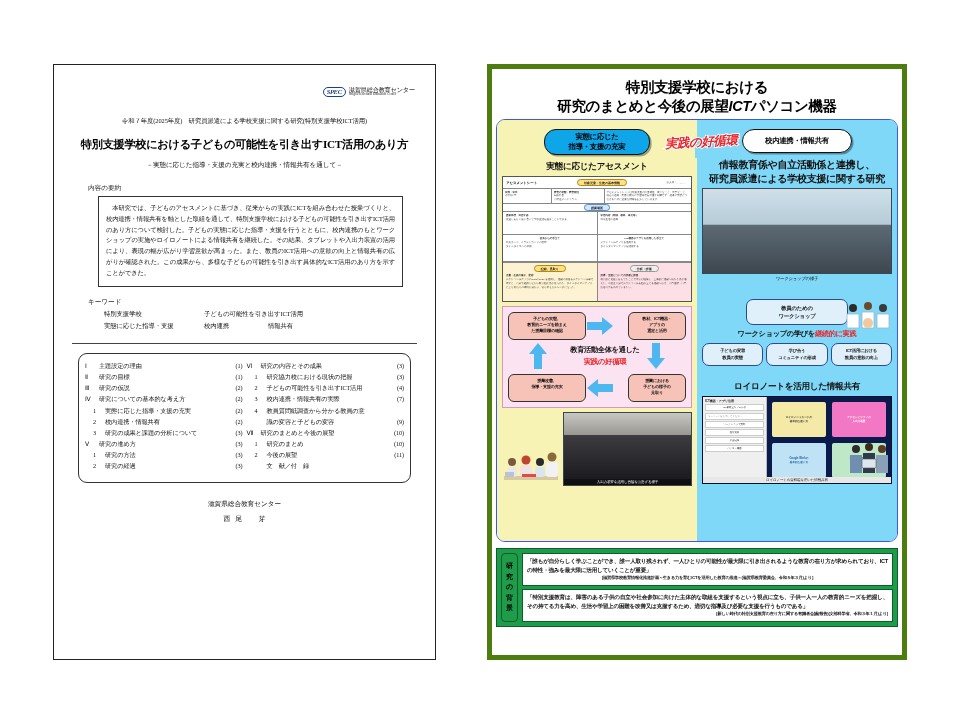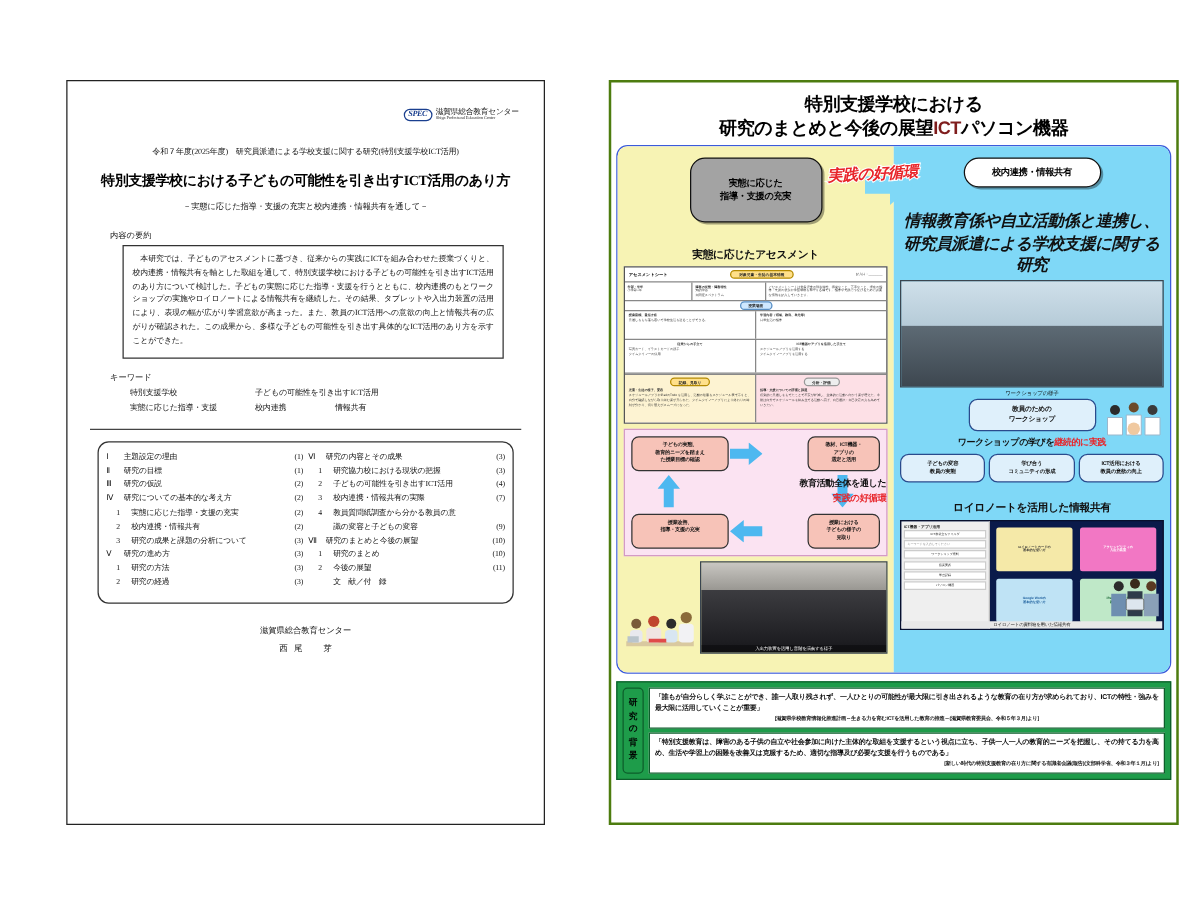--- a/index.html
+++ b/index.html
@@ -127,37 +127,37 @@
   .doc-org { font-size: 6.6px; }
   .doc-author {
     font-size: 6.8px; margin-top: 5px;
     letter-spacing: 5px; padding-left: 5px;
   }
 
   
   #doc-right {
     position: absolute;
     left: 487px; top: 64px;
-    width: 456px; height: 596px;
+    width: 420px; height: 596px;
     background: #fff;
-    border: 2px solid #4d7c0f;
+    border: 5px solid #4d7c0f;
     box-sizing: border-box;
     padding: 4px;
     font-family: "Liberation Sans", sans-serif;
   }
   .poster-title {
     text-align: center;
     font-weight: bold;
     color: #000;
     font-size: 14.5px;
     line-height: 1.28;
     padding: 5px 0 4px 0;
     letter-spacing: -0.4px;
   }
-  .poster-title .ict { color: #7f1d1d; }
+  .poster-title .ict { color: #000000; font-style: italic; }
 
   .main-panel {
     position: relative;
     border: 1.6px solid #3b5bdb;
     border-radius: 9px;
     height: 421px;
     overflow: hidden;
     display: flex;
     background: #fff;
   }
@@ -170,28 +170,28 @@
   }
   .col-right {
     width: 50%;
     background: #7fd8f7;
     padding: 5px 5px 4px 5px;
     box-sizing: border-box;
     position: relative;
   }
   .pill {
     margin: 4px auto 0 auto;
-    background: #a3a3a3;
+    background: #0ea5e9;
     border: 1.6px solid #111;
     border-radius: 12px;
     text-align: center;
     font-size: 7.4px;
     font-weight: bold;
     line-height: 1.35;
-    padding: 15px 6px;
+    padding: 2px 6px;
     width: 92px;
     box-shadow: 1.6px 1.6px 0 rgba(0,0,0,0.35);
     letter-spacing: -0.3px;
   }
   .pill.blue {
     background: #ffffff;
     width: 96px;
     padding: 6px 6px;
   }
   .center-arrow {
@@ -212,25 +212,25 @@
     -webkit-text-stroke: 1.6px #fff;
     paint-order: stroke fill;
     letter-spacing: -0.5px;
     white-space: nowrap;
     transform: rotate(-3deg);
   }
   .sec-head {
     text-align: center;
     font-weight: bold;
     font-size: 8.6px;
-    margin-top: 20px;
+    margin-top: 6px;
     letter-spacing: -0.3px;
     color: #111;
   }
-  .sec-head.two { line-height: 1.35; font-size: 13px; margin-top: 18px; font-style: italic; }
+  .sec-head.two { line-height: 1.35; font-size: 10px; margin-top: 5px; }
 
   
   .sheet {
     margin-top: 3px;
     background: #fff;
     border: 0.8px solid #555;
     height: 124px;
     font-size: 2.6px;
     overflow: hidden;
     position: relative;
@@ -277,21 +277,21 @@
     box-sizing: border-box;
     color: #111;
     letter-spacing: -0.2px;
   }
   .cyc-tl { left: 5px;  top: 5px;  width: 78px; height: 28px; }
   .cyc-tr { right: 5px; top: 5px;  width: 58px; height: 28px; }
   .cyc-bl { left: 5px;  bottom: 5px; width: 78px; height: 28px; }
   .cyc-br { right: 5px; bottom: 5px; width: 58px; height: 28px; }
   .cyc-center {
     position: absolute; left: 16px; right: 0; top: 38px;
-    text-align: right;
+    text-align: center;
   }
   .cyc-center .l1 { font-size: 7.2px; font-weight: bold; color: #111; letter-spacing: -0.3px; }
   .cyc-center .l2 { font-size: 7.4px; font-weight: bold; color: #e8262b; letter-spacing: -0.3px; margin-top: 2px; }
 
   
   .photo {
     background: #6b7b8c;
     border: 0.8px solid #3a4650;
     position: relative;
     overflow: hidden;
@@ -316,21 +316,21 @@
     background:
       linear-gradient(180deg,#c9c7c2 0%,#9a9893 30%,#3c3c40 31%,#17171b 100%);
   }
   .photo-loilo {
     height: 86px;
     background: #0a1a4a;
     border: 0.8px solid #08102e;
   }
 
   
-  .ws-block { position: relative; margin-top: 2px; }
+  .ws-block { position: relative; margin-top: 18px; }
   .ws-top {
     width: 96px; margin: 0 auto;
     background: #dff0fb; border: 1.4px solid #2a4b8d;
     border-radius: 7px; text-align: center;
     font-size: 5.4px; font-weight: bold; line-height: 1.5;
     padding: 4px 2px; color:#111; letter-spacing:-0.2px;
   }
   .ws-mid {
     text-align: center; font-size: 7.2px; font-weight: bold;
     margin-top: 4px; letter-spacing: -0.3px; color:#111;

